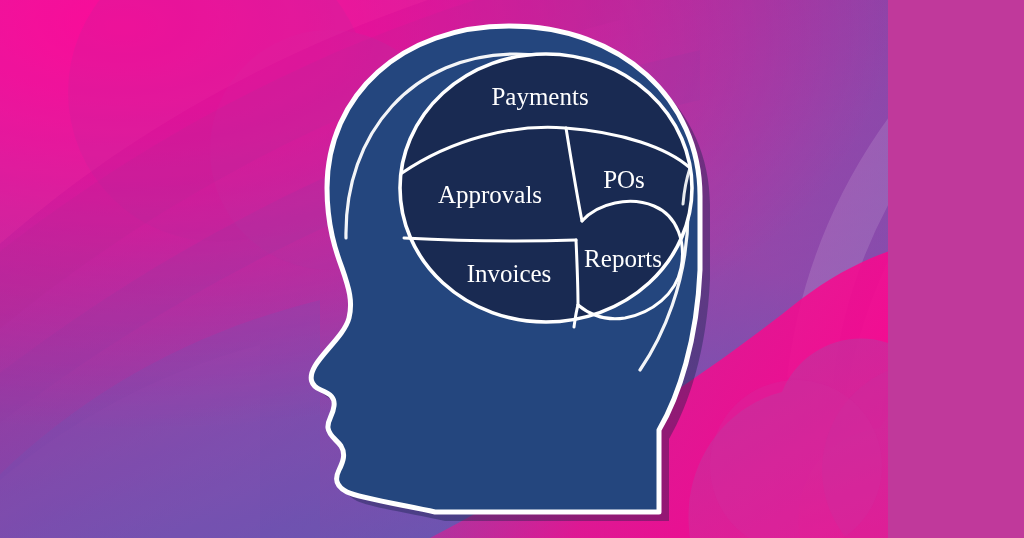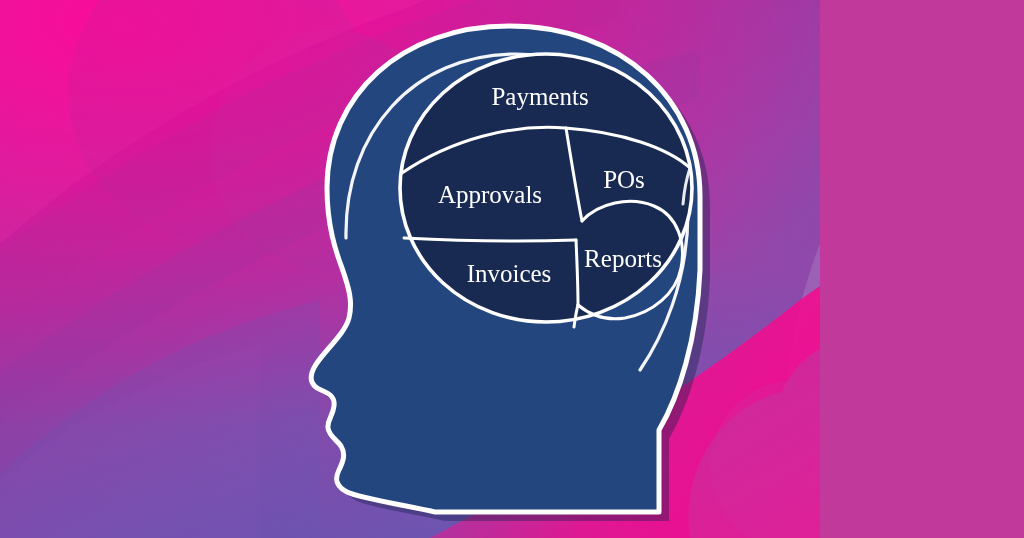--- a/index.html
+++ b/index.html
@@ -1,21 +1,21 @@
 <!DOCTYPE html>
 <html><head>
 <meta charset="utf-8">
 <style>
   html,body{margin:0;padding:0;}
   body{
     width:1024px;height:538px;overflow:hidden;
     font-family:"Liberation Serif", serif;
     background:#c0399b;
   }
-  #stage{position:relative;width:820px;height:538px;overflow:hidden;text-decoration:underline;}
+  #stage{position:relative;width:888px;height:538px;overflow:hidden;text-decoration:underline;}
   #stage svg{display:block;position:absolute;top:0;left:0;}
   .seg-label{
     font-family:"Liberation Serif","DejaVu Serif",serif;
     fill:#ffffff;
     text-anchor:middle;
     dominant-baseline:middle;
   }
 </style>
 </head>
 <body>

